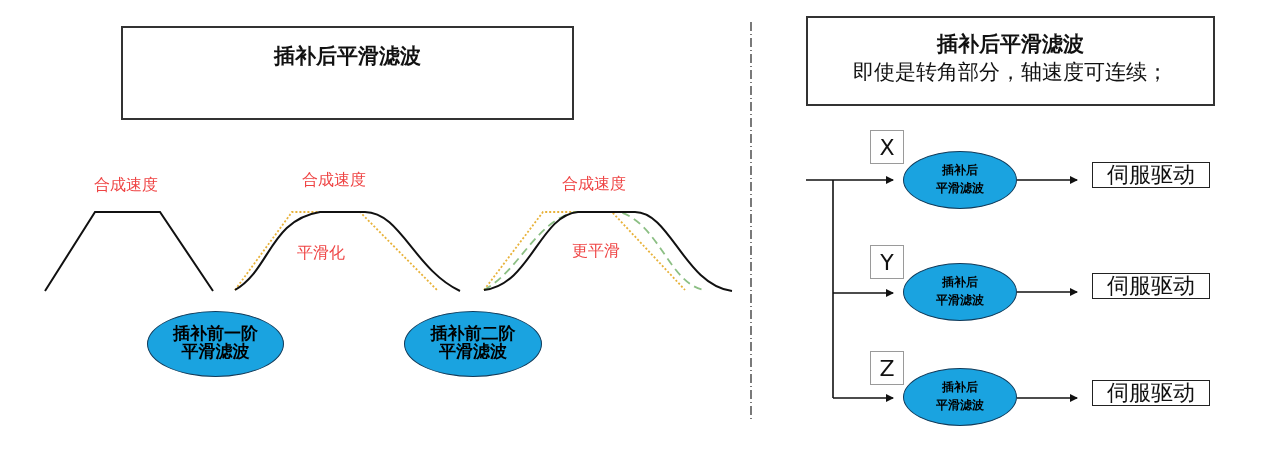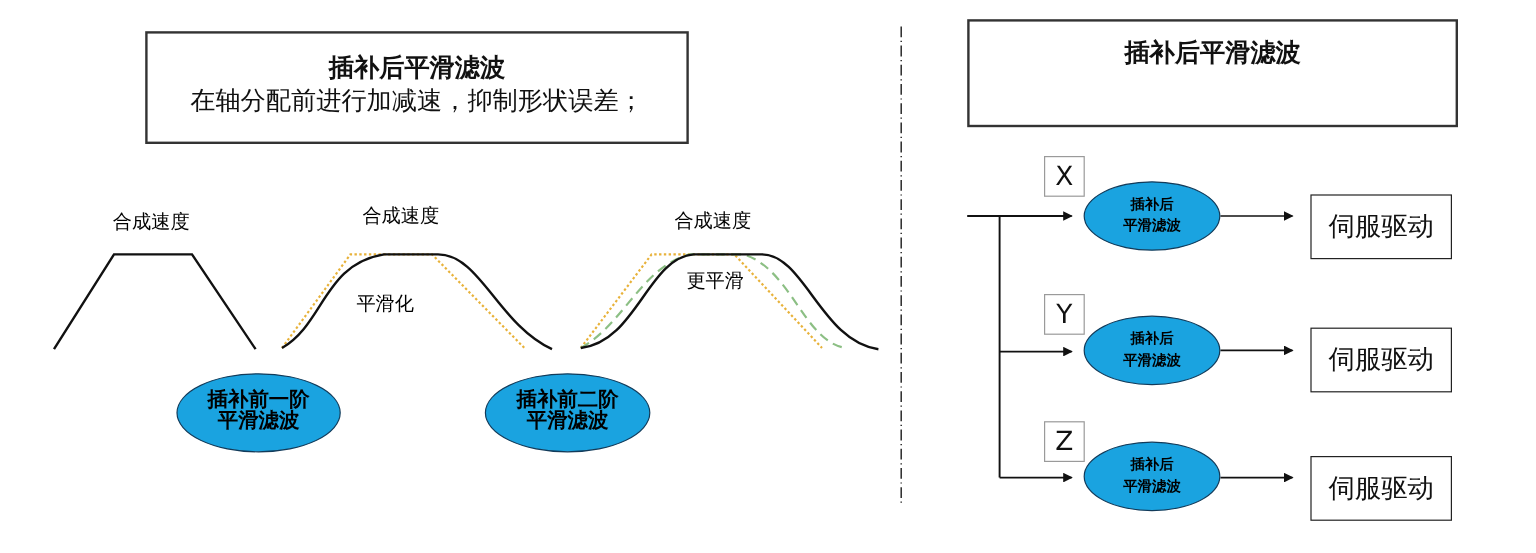--- a/index.html
+++ b/index.html
@@ -2,30 +2,30 @@
 <html><head>
   <meta charset="utf-8">
   <style>
     html, body { margin: 0; padding: 0; background: #ffffff; }
     body { width: 1280px; height: 461px; position: relative; overflow: hidden;
            font-family: "DejaVu Sans", "Liberation Sans", sans-serif; color: #111; }
     .title-box { position: absolute; border: 2px solid #333; background: #fff;
                  text-align: center; box-sizing: border-box; }
     .title-box .t1 { font-weight: bold; font-size: 21px; line-height: 28px; margin-top: 14px; }
     .title-box .t2 { font-size: 21px; line-height: 28px; }
-    .curve-label { position: absolute; font-size: 16px; color: #000000; white-space: nowrap; }
+    .curve-label { position: absolute; font-size: 16px; color: #ef4444; white-space: nowrap; }
     .ellipse { position: absolute; border-radius: 50%; background: #1aa3e0;
                border: 1.5px solid #123b5a; box-sizing: border-box;
                display: flex; flex-direction: column; align-items: center; justify-content: center;
                color: #000000; font-weight: bold; text-align: center; font-family: Liberation Mono, monospace; }
     .ellipse span { display: block; line-height: 18px; }
     .axis-tag { position: absolute; width: 34px; height: 34px; border: 1.5px solid #9a9a9a;
                 box-sizing: border-box; background: #fff; font-size: 22px;
                 display: flex; align-items: center; justify-content: center; }
-    .servo-box { position: absolute; width: 118px; height: 54px; border: 1.5px solid #222;
+    .servo-box { position: absolute; width: 118px; height: 26px; border: 1.5px solid #222;
                  box-sizing: border-box; background: #fff; font-size: 22px;
                  display: flex; align-items: center; justify-content: center; }
     svg.overlay { position: absolute; left: 0; top: 0; }
   </style>
 </head>
 <body>
 
 <svg class="overlay" width="1280" height="461" viewBox="0 0 1280 461">
   <defs>
     <marker id="arrow" markerWidth="8" markerHeight="8" refX="7" refY="4" orient="auto" markerUnits="userSpaceOnUse">
@@ -56,32 +56,32 @@
     <line x1="833" y1="293" x2="893" y2="293" stroke="#111" stroke-width="1.6" marker-end="url(#arrow)"></line>
     <line x1="833" y1="398" x2="893" y2="398" stroke="#111" stroke-width="1.6" marker-end="url(#arrow)"></line>
     <line x1="1017" y1="180" x2="1077" y2="180" stroke="#111" stroke-width="1.4" marker-end="url(#arrow)"></line>
     <line x1="1017" y1="292" x2="1077" y2="292" stroke="#111" stroke-width="1.4" marker-end="url(#arrow)"></line>
     <line x1="1017" y1="398" x2="1077" y2="398" stroke="#111" stroke-width="1.4" marker-end="url(#arrow)"></line>
   </g>
 </svg>
 
 <div class="title-box" style="left:121px; top:26px; width:453px; height:94px;">
   <div class="t1">插补后平滑滤波</div>
-  <div class="t2">在轴分配前进行加减速，抑制形状误差；</div>
 </div>
 
 <div class="title-box" style="left:806px; top:16px; width:409px; height:90px;">
   <div class="t1" style="margin-top:12px;">插补后平滑滤波</div>
+  <div class="t2">即使是转角部分，轴速度可连续；</div>
 </div>
 
 <div class="curve-label" style="left:94px; top:175px;">合成速度</div>
 <div class="curve-label" style="left:302px; top:170px;">合成速度</div>
 <div class="curve-label" style="left:297px; top:243px;">平滑化</div>
 <div class="curve-label" style="left:562px; top:174px;">合成速度</div>
-<div class="curve-label" style="left:572px; top:224px;">更平滑</div>
+<div class="curve-label" style="left:572px; top:241px;">更平滑</div>
 
 <div class="ellipse" style="left:147px; top:311px; width:137px; height:66px; font-size:17px;">
   <span>插补前一阶</span>
   <span>平滑滤波</span>
 </div>
 <div class="ellipse" style="left:404px; top:311px; width:138px; height:66px; font-size:17px;">
   <span>插补前二阶</span>
   <span>平滑滤波</span>
 </div>
 

